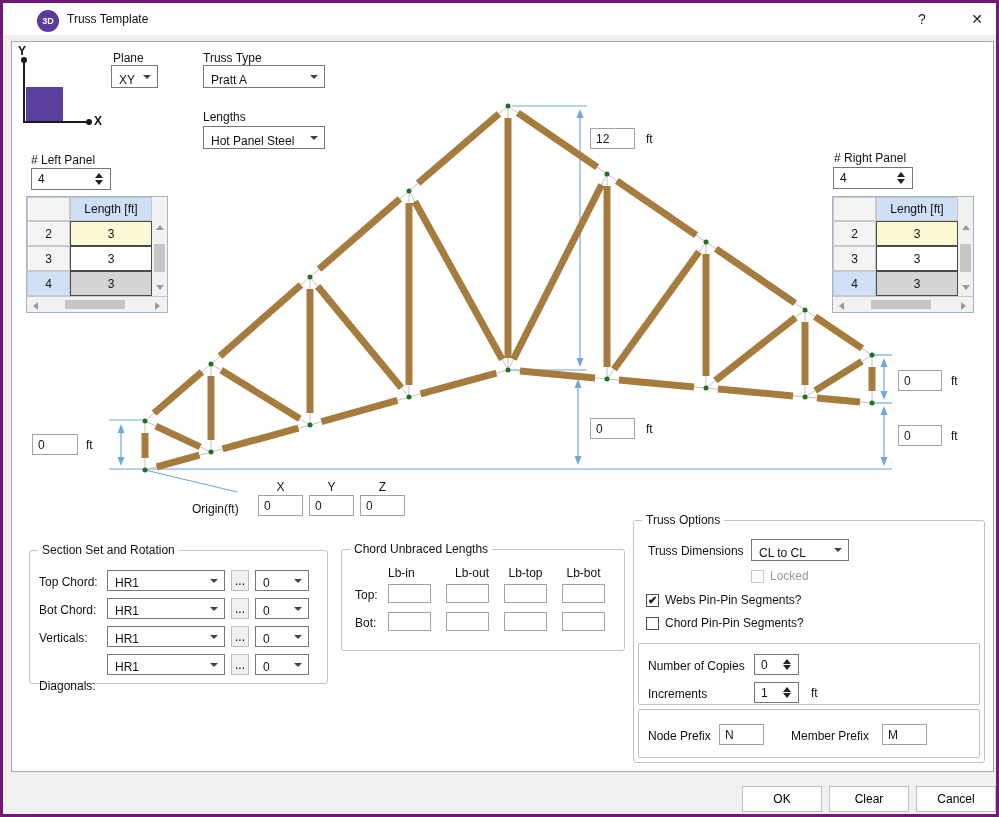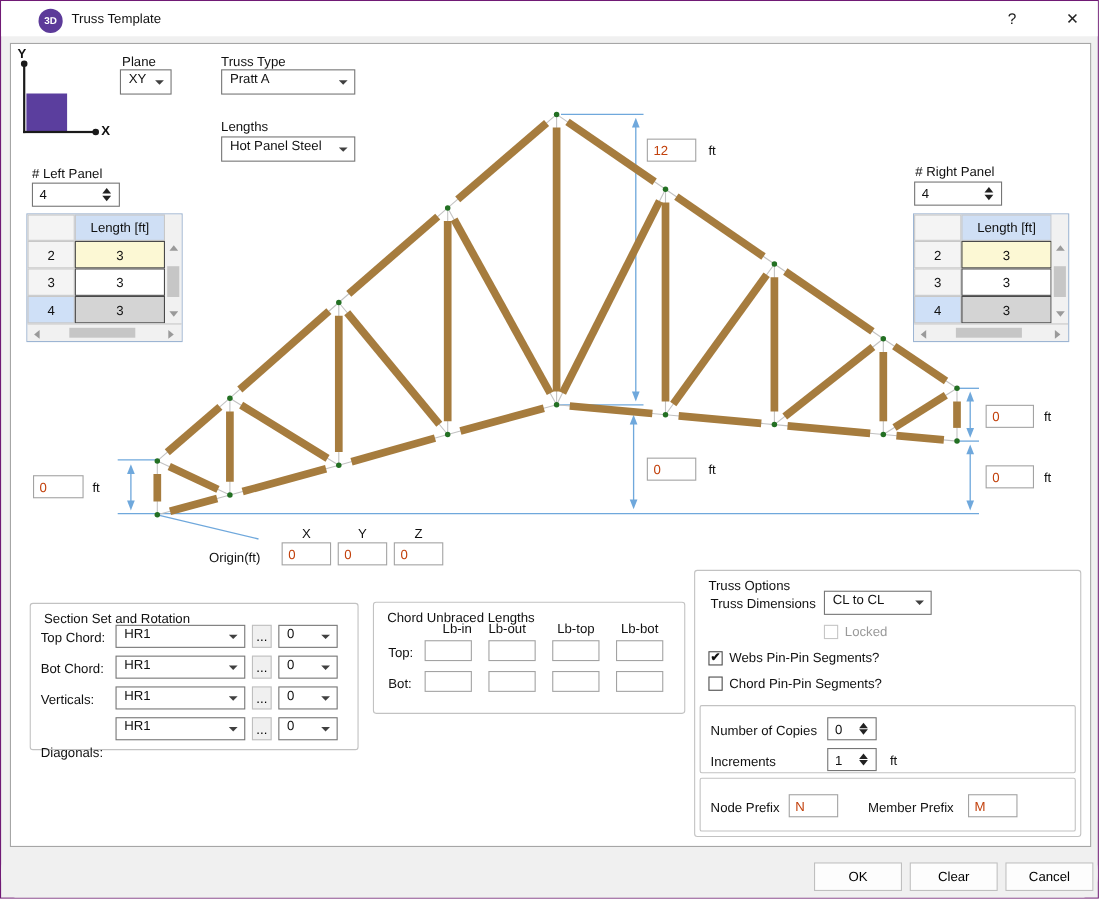--- a/index.html
+++ b/index.html
@@ -1,35 +1,35 @@
 <!DOCTYPE html>
 <html><head>
 <meta charset="utf-8">
 <style>
   html,body{margin:0;padding:0;background:#e8e8e8;font-family:"Liberation Sans",sans-serif;font-size:12px;color:#111;}
-  .dialog{position:relative;width:999px;height:817px;background:#f0f0f0;border:1px solid #701a75;box-sizing:border-box;overflow:hidden;}
+  .dialog{position:relative;width:999px;height:817px;background:#f0f0f0;border:3px solid #701a75;box-sizing:border-box;overflow:hidden;}
   .abs{position:absolute;}
   .lbl{position:absolute;white-space:nowrap;line-height:14px;}
   .titlebar{position:absolute;left:0;top:0;width:100%;height:32px;background:#ffffff;}
   .app-icon{position:absolute;left:34px;top:7px;width:22px;height:22px;border-radius:50%;background:#5C3A99;color:#fff;
             display:flex;align-items:center;justify-content:center;font-size:9px;font-weight:bold;}
   .win-title{position:absolute;left:64px;top:9px;font-size:12px;}
   .win-btn{position:absolute;top:5px;width:24px;height:22px;display:flex;align-items:center;justify-content:center;font-size:14px;color:#222;}
   .panel{position:absolute;left:8px;top:38px;width:983px;height:731px;background:#ffffff;border:1px solid #a6a6a6;box-sizing:border-box;}
   .combo{position:absolute;background:#fff;border:1px solid #767676;box-sizing:border-box;height:23px;
-         display:flex;align-items:flex-start;padding:0 18px 0 7px;}
+         display:flex;align-items:flex-end;padding:0 18px 0 7px;}
   .combo .carrow{position:absolute;right:6px;top:50%;margin-top:-2px;width:0;height:0;
          border-left:4px solid transparent;border-right:4px solid transparent;border-top:4px solid #404040;}
-  .tin{position:absolute;border:1px solid #a3a3a3;box-sizing:border-box;background:#fff;font:inherit;padding:0 5px;color:#c2410c;}
+  .tin{position:absolute;border:1px solid #a3a3a3;box-sizing:border-box;background:#fff;font:inherit;padding:0 5px;color:#0f172a;}
   .spin{position:absolute;background:#fff;border:1px solid #767676;box-sizing:border-box;display:flex;align-items:center;padding:0 6px;}
   .spin .arr{position:absolute;right:7px;width:0;height:0;border-left:4px solid transparent;border-right:4px solid transparent;}
   .spin .up{top:4px;border-bottom:5px solid #222;}
   .spin .dn{bottom:4px;border-top:5px solid #222;}
   .group{position:absolute;border:1px solid #c2c2c2;border-radius:3px;box-sizing:border-box;}
-  .gtitle{position:absolute;top:-8px;left:8px;background:#fff;padding:0 4px;white-space:nowrap;margin-top:14px;}
+  .gtitle{position:absolute;top:-8px;left:8px;background:#fff;padding:0 4px;white-space:nowrap;}
   .cbrow{position:absolute;display:flex;align-items:center;gap:6px;}
   .cbbox{width:13px;height:13px;border:1px solid #4d4d4d;background:#fff;box-sizing:border-box;
          display:flex;align-items:center;justify-content:center;font-size:11px;font-weight:bold;color:#111;line-height:11px;}
   .cbbox.disabled{border-color:#c6c6c6;}
   .btn{position:absolute;width:80px;height:26px;background:#fdfdfd;border:1px solid #bfbfbf;box-sizing:border-box;
        display:flex;align-items:center;justify-content:center;font:inherit;}
   .footer{position:absolute;left:0;top:769px;width:100%;height:48px;background:#f0f0f0;border-radius:21px;}
   
   .ptable{position:absolute;width:140px;height:115px;border:1px solid #9db5d3;box-sizing:content-box;background:#f1f1f1;}
   .ptc{position:absolute;box-sizing:border-box;border:1px solid #c8c8c8;display:flex;align-items:center;justify-content:center;}
@@ -314,22 +314,22 @@
   </div>
   <button class="btn" style="left:228px;top:651px;width:18px;height:21px;background:#f0f0f0;">...</button>
   <div class="combo" style="left:252px;top:651px;width:54px;height:21px;">
     <span>0</span>
       <span class="carrow"></span>
   </div>
 
   <div class="group" style="left:338px;top:546px;width:284px;height:102px;">
     <div class="gtitle">Chord Unbraced Lengths</div>
   </div>
-  <div class="lbl" style="left:385px;top:563px;width:43px;text-align:right;">Lb-in</div>
-  <div class="lbl" style="left:443px;top:563px;width:43px;text-align:left;">Lb-out</div>
+  <div class="lbl" style="left:385px;top:563px;width:43px;text-align:left;">Lb-in</div>
+  <div class="lbl" style="left:443px;top:563px;width:43px;text-align:right;">Lb-out</div>
   <div class="lbl" style="left:501px;top:563px;width:43px;text-align:center;">Lb-top</div>
   <div class="lbl" style="left:559px;top:563px;width:43px;text-align:center;">Lb-bot</div>
   <div class="lbl" style="left:352px;top:585px;">Top:</div>
   <input class="tin" style="left: 385px; top: 581px; width: 43px; height: 19px;">
   <input class="tin" style="left: 443px; top: 581px; width: 43px; height: 19px;">
   <input class="tin" style="left: 501px; top: 581px; width: 43px; height: 19px;">
   <input class="tin" style="left: 559px; top: 581px; width: 43px; height: 19px;">
   <div class="lbl" style="left:352px;top:613px;">Bot:</div>
   <input class="tin" style="left: 385px; top: 609px; width: 43px; height: 19px;">
   <input class="tin" style="left: 443px; top: 609px; width: 43px; height: 19px;">

